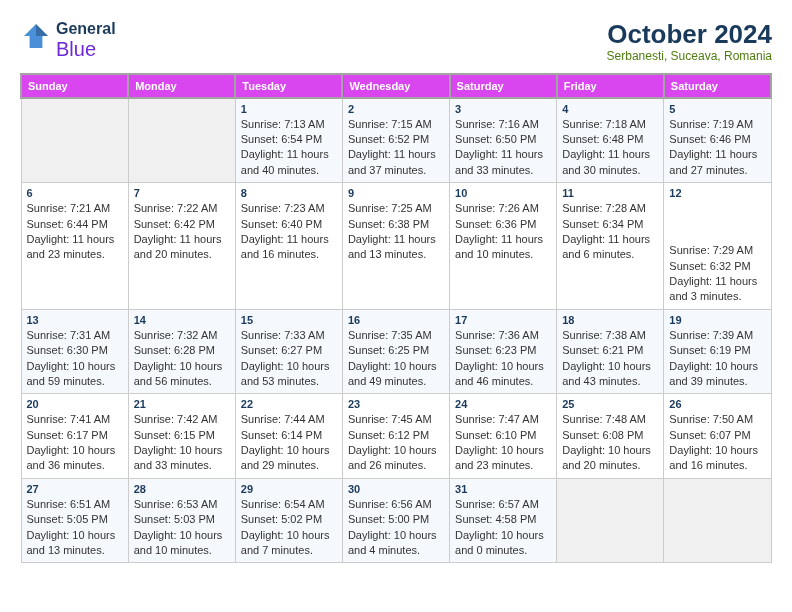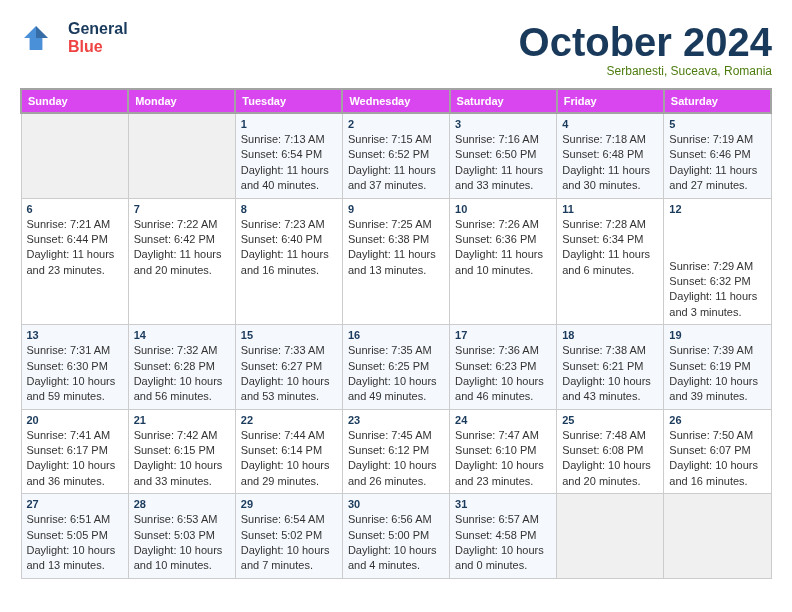--- a/index.html
+++ b/index.html
@@ -11,32 +11,31 @@
       padding: 20px;
     }
     .header-section {
       display: flex;
       justify-content: space-between;
       align-items: flex-start;
       margin-bottom: 10px;
     }
     .logo {
       display: flex;
-      align-items: center;
-      gap: 16px;
+      gap: 4px;
     }
     .logo-icon {
       width: 32px;
       height: 32px;
     }
     .title-section {
       text-align: right;
     }
     .month-title {
-      font-size: 40px;
+      font-size: 26px;
       font-weight: bold;
       color: #1a3a5c;
       line-height: 1.1;
     }
     .subtitle {
       font-size: 12px;
       color: #4d7c0f;
     }
     table {
       width: 100%;
@@ -86,21 +85,21 @@
 <body>
 
 <div class="header-section">
   <div class="logo">
     <svg class="logo-icon" viewBox="0 0 40 40">
       <polygon points="20,5 35,20 28,20 28,35 12,35 12,20 5,20" fill="#4a90d9"></polygon>
       <polygon points="20,5 35,20 20,20" fill="#1a3a5c" opacity="0.4"></polygon>
     </svg>
     <div>
       <div style="font-size:16px;font-weight:bold;color:#1a3a5c;">General</div>
-      <div style="font-size:16px;font-weight:bold;color:#ef4444;">Blue</div>
+      <div style="font-size:20px;font-weight:normal;color:#6d28d9;">Blue</div>
     </div>
   </div>
   <div class="title-section">
     <div class="month-title">October 2024</div>
     <div class="subtitle">Serbanesti, Suceava, Romania</div>
   </div>
 </div>
 
 <table>
   <thead id="calendar-header">

